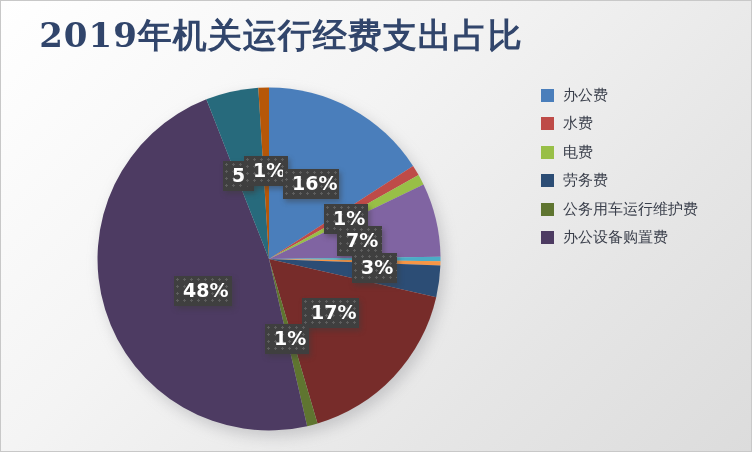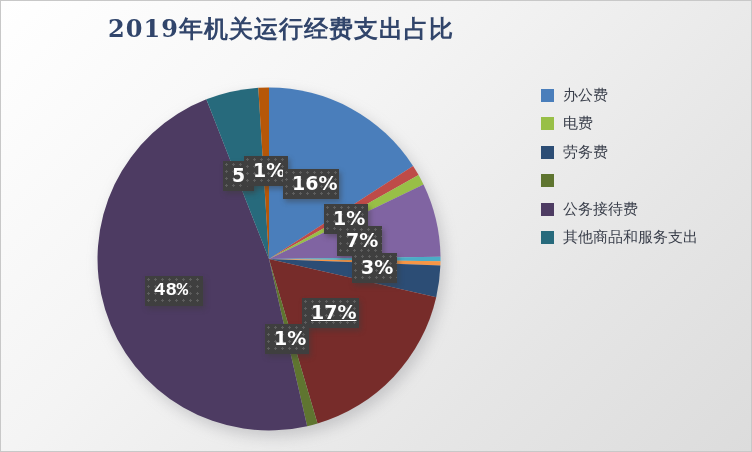--- a/index.html
+++ b/index.html
@@ -23,21 +23,21 @@
   }
 
   
   .chart-title {
     position: absolute;
     left: 0;
     top: 12px;
     width: 560px;
     text-align: center;
     font-family: "DejaVu Serif", "Liberation Serif", serif;
-    font-size: 24px;
+    font-size: 34px;
     font-weight: bold;
     color: #31456b;
     letter-spacing: 1px;
     white-space: nowrap;
   }
 
   
   .pie-wrap {
     position: absolute;
     left: 96px;
@@ -131,44 +131,45 @@
     </svg>
   </div>
 
   <div id="data-label-layer">
       <div class="data-label" style="left: 222px; top: 160px; width: 13px; z-index: 1;">5%</div>
       <div class="data-label" style="left: 243px; top: 155px; width: 26px; z-index: 2;">1%</div>
       <div class="data-label" style="left: 282px; top: 168px; width: 38px; z-index: 3;">16%</div>
       <div class="data-label" style="left: 323px; top: 203px; width: 26px; z-index: 4;">1%</div>
       <div class="data-label" style="left: 336px; top: 225px; width: 27px; z-index: 5;">7%</div>
       <div class="data-label" style="left: 351px; top: 252px; width: 27px; z-index: 6;">3%</div>
-      <div class="data-label" style="left: 144px; top: 275px; width: 40px; z-index: 7; font-family: Liberation Mono, monospace;">48%</div>
+      <div class="data-label" style="left: 173px; top: 275px; width: 40px; z-index: 7;">48%</div>
       <div class="data-label" style="left: 264px; top: 323px; width: 26px; z-index: 9;">1%</div>
-      <div class="data-label" style="left: 301px; top: 297px; width: 39px; z-index: 8; text-decoration: underline;">17%</div>
+      <div class="data-label" style="left: 301px; top: 297px; width: 39px; z-index: 8;">17%</div>
     </div>
 
   <div class="legend" id="legend">
       <div class="legend-item">
         <span class="legend-swatch" style="background-color: rgb(74, 126, 187);"></span>
         <span class="legend-label">办公费</span>
+      </div>
+      <div class="legend-item">
+        <span class="legend-swatch" style="background-color: rgb(190, 75, 72);"></span>
+        <span class="legend-label">水费</span>
       </div>
       <div class="legend-item">
         <span class="legend-swatch" style="background-color: rgb(152, 191, 71);"></span>
         <span class="legend-label">电费</span>
       </div>
       <div class="legend-item">
         <span class="legend-swatch" style="background-color: rgb(44, 77, 117);"></span>
         <span class="legend-label">劳务费</span>
       </div>
       <div class="legend-item">
         <span class="legend-swatch" style="background-color: rgb(95, 117, 48);"></span>
+        <span class="legend-label">公务用车运行维护费</span>
       </div>
       <div class="legend-item">
         <span class="legend-swatch" style="background-color: rgb(77, 59, 98);"></span>
-        <span class="legend-label">公务接待费</span>
-      </div>
-      <div class="legend-item">
-        <span class="legend-swatch" style="background-color: rgb(39, 106, 124);"></span>
-        <span class="legend-label">其他商品和服务支出</span>
+        <span class="legend-label">办公设备购置费</span>
       </div>
     </div>
 
 </div>
 
 </body></html>

